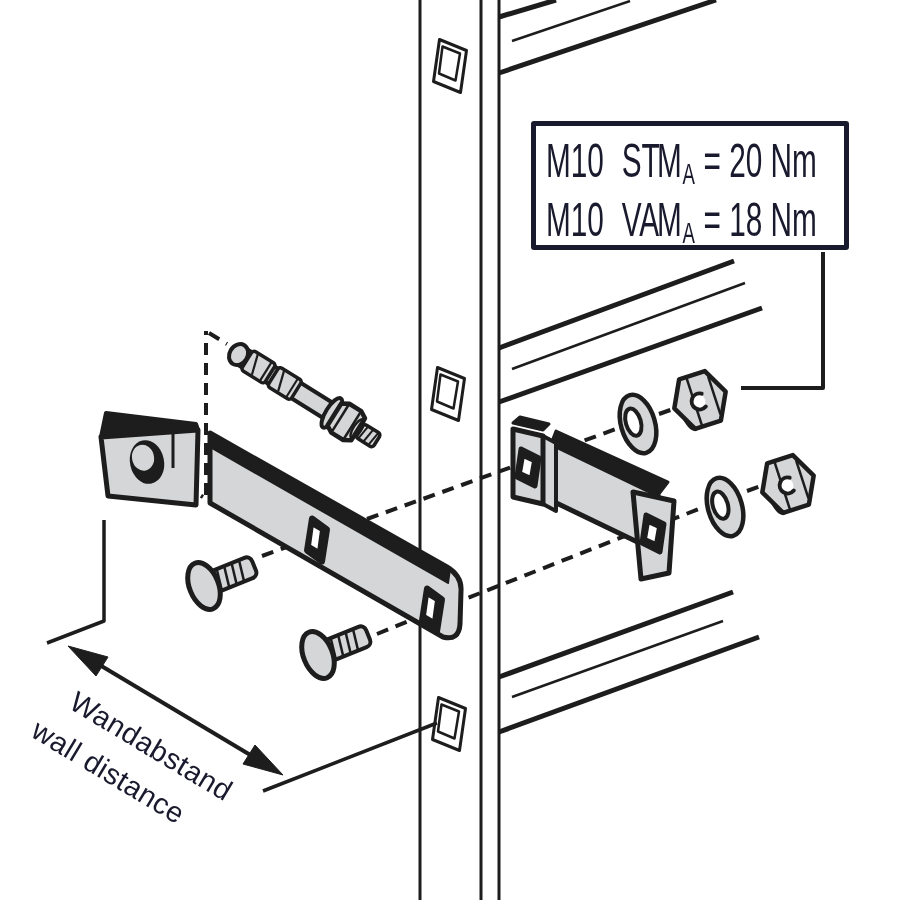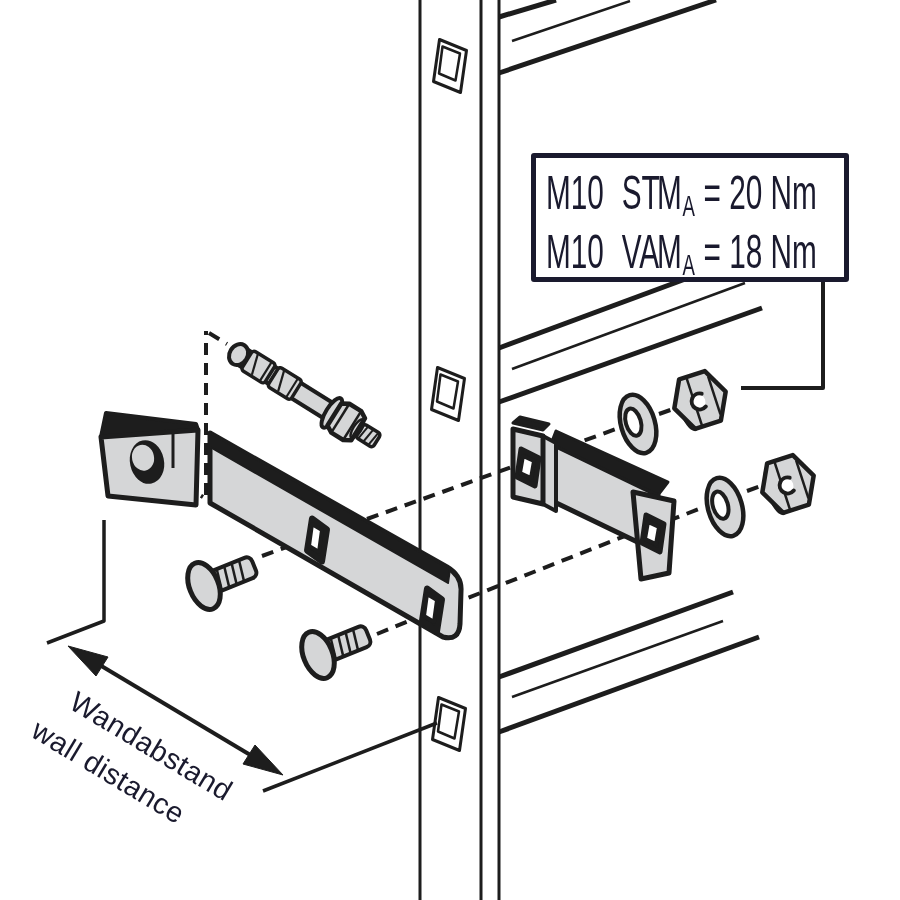--- a/index.html
+++ b/index.html
@@ -15,21 +15,21 @@
   .metal{fill:var(--metal-fill);stroke:var(--line);}
   .dark{fill:var(--line);stroke:var(--line);}
   .none{fill:none;stroke:var(--line);}
   .white{fill:var(--background);stroke:var(--line);}
   .dash{fill:none;stroke:var(--line);stroke-width:4;stroke-dasharray:12 8;}
   .rj{stroke-linejoin:round;}
   .rc{stroke-linecap:round;}
 
   .spec-box{position:absolute;left:531px;top:121px;width:318px;height:129px;
     box-sizing:border-box;border:5px solid var(--text);border-radius:3px;
-    background:var(--background);padding:8px 0 0 10px;overflow:hidden;margin-top:32px;}
+    background:var(--background);padding:8px 0 0 10px;overflow:hidden;}
   .spec-row{display:flex;align-items:baseline;white-space:nowrap;
     font-size:48px;line-height:53px;color:var(--text);
     transform:scaleX(0.62);transform-origin:0 0;width:500px;}
   .spec-row .col-size{display:inline-block;width:122px;}
   .spec-row .col-mat{display:inline-block;width:57px;}
   .spec-row .sub{font-size:30px;position:relative;top:7px;margin-left:1px;}
   .spec-row .torque{margin-left:14px;}
 
   .dim-label{position:absolute;left:84px;top:680px;color:var(--text);
     font-size:29px;line-height:44px;letter-spacing:0.5px;

